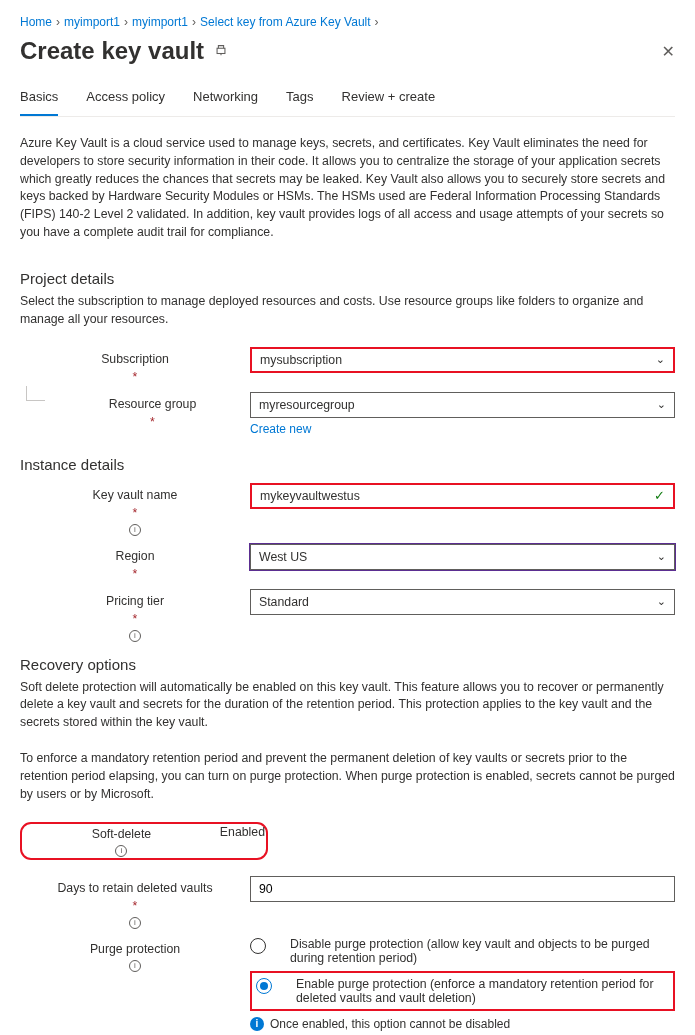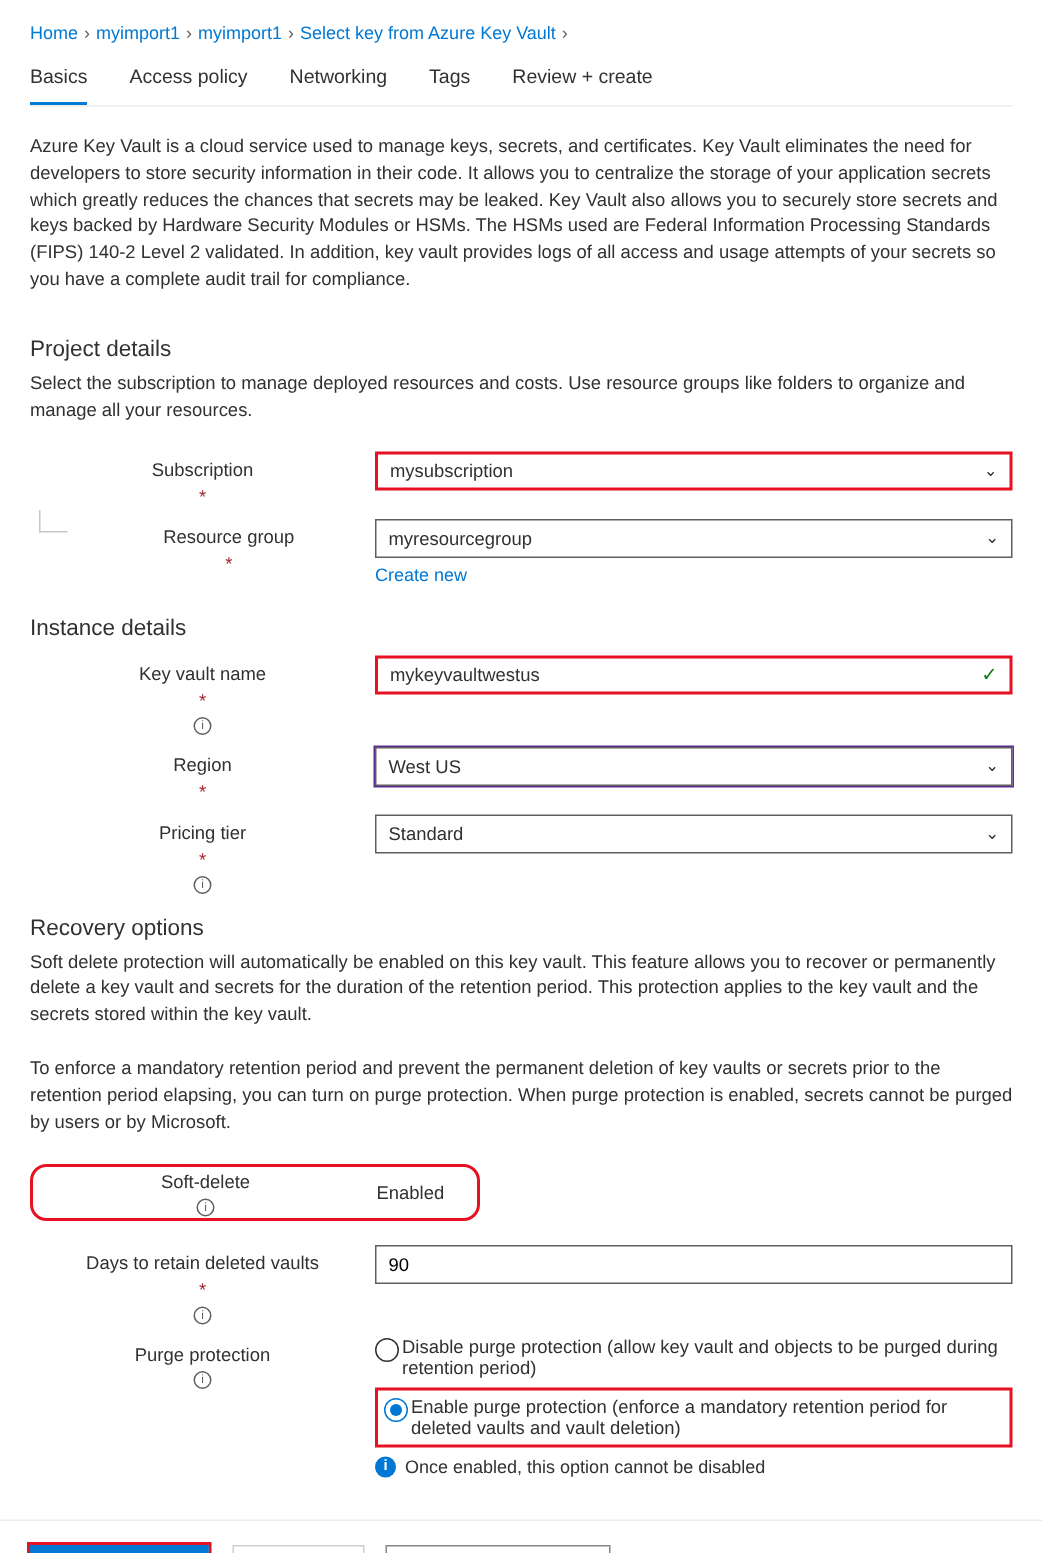--- a/index.html
+++ b/index.html
@@ -30,44 +30,56 @@
   .textbox input { border:none; outline:none; width:100%; font-size:12.3px;}
   .link { color:#0078d4; font-size:12px; cursor:pointer; margin-top:4px; display:inline-block;}
   .hl-red { border:2px solid #e81123 !important;text-align:right; }
   .hl-red-box { border:2px solid #e81123; padding:1px;}
   .info-icon { display:inline-block; width:12px; height:12px; border:1px solid #605e5c; border-radius:50%; font-size:8px; line-height:10px; text-align:center; color:#605e5c; cursor:pointer;}
   .check-green { color:#107c10; font-size:13px;}
   .footer { border-top:1px solid #edebe9; padding:14px 18px; display:flex; gap:14px; align-items:center;}
   .btn { height:28px; padding:0 14px; font-size:12.3px; border:1px solid #8a8886; background:#fff; cursor:pointer; display:inline-flex; align-items:center;}
   .btn.primary { background:#0078d4; color:#fff; border-color:#0078d4;}
   .btn.disabled { opacity:0.4; cursor:default;}
-  .radio-row { display:flex; align-items:flex-start; gap:2px; margin-bottom:6px; font-size:12.3px; cursor:pointer;}
+  .radio-row { display:flex; align-items:flex-start; gap:24px; margin-bottom:6px; font-size:12.3px; cursor:pointer;}
   .radio-circle { width:16px; height:16px; border:1px solid #323130; border-radius:50%; flex-shrink:0; margin-top:1px; position:relative;}
   .radio-circle.sel { border-color:#0078d4;}
   .radio-circle.sel::after { content:""; position:absolute; left:3px; top:3px; width:8px; height:8px; background:#0078d4; border-radius:50%;}
   .info-banner { display:flex; align-items:center; gap:6px; font-size:12px; margin-top:6px;}
   .info-banner .icircle { width:14px; height:14px; background:#0078d4; color:#fff; border-radius:50%; font-size:10px; display:flex; align-items:center; justify-content:center; font-weight:bold;}
   .focused { outline:1px solid #5b2e91; }
-  .softdelete-row { display:flex; align-items:center; width:300px;border-radius:11px;}
+  .softdelete-row { display:flex; align-items:flex-start; width:248px;border-radius:11px;}
 </style>
 </head>
 <body>
 
 <div class="blade">
   <nav class="breadcrumb">
     <a>Home</a>
     <span class="sep">›</span>
     <a>myimport1</a>
     <span class="sep">›</span>
     <a>myimport1</a>
     <span class="sep">›</span>
     <a>Select key from Azure Key Vault</a>
     <span class="sep">›</span>
   </nav>
 
+  <div class="title-row">
+    <div class="title-left">
+      <h1 class="title">Create key vault</h1>
+      <span class="icon-btn">
+        <svg width="14" height="14" viewBox="0 0 16 16" fill="none" stroke="#605e5c" stroke-width="1.2">
+            <rect x="3.5" y="6" width="9" height="6"></rect>
+            <path d="M5 6V3h6v3M8 12v2"></path>
+          </svg>
+      </span>
+    </div>
+    <span class="close-x">✕</span>
+  </div>
 
   <div class="tabs">
     <div class="tab active">Basics</div>
     <div class="tab">Access policy</div>
     <div class="tab">Networking</div>
     <div class="tab">Tags</div>
     <div class="tab">Review + create</div>
   </div>
 
   <p class="desc">Azure Key Vault is a cloud service used to manage keys, secrets, and certificates. Key Vault eliminates the need for developers to store security information in their code. It allows you to centralize the storage of your application secrets which greatly reduces the chances that secrets may be leaked. Key Vault also allows you to securely store secrets and keys backed by Hardware Security Modules or HSMs. The HSMs used are Federal Information Processing Standards (FIPS) 140-2 Level 2 validated. In addition, key vault provides logs of all access and usage attempts of your secrets so you have a complete audit trail for compliance.</p>

